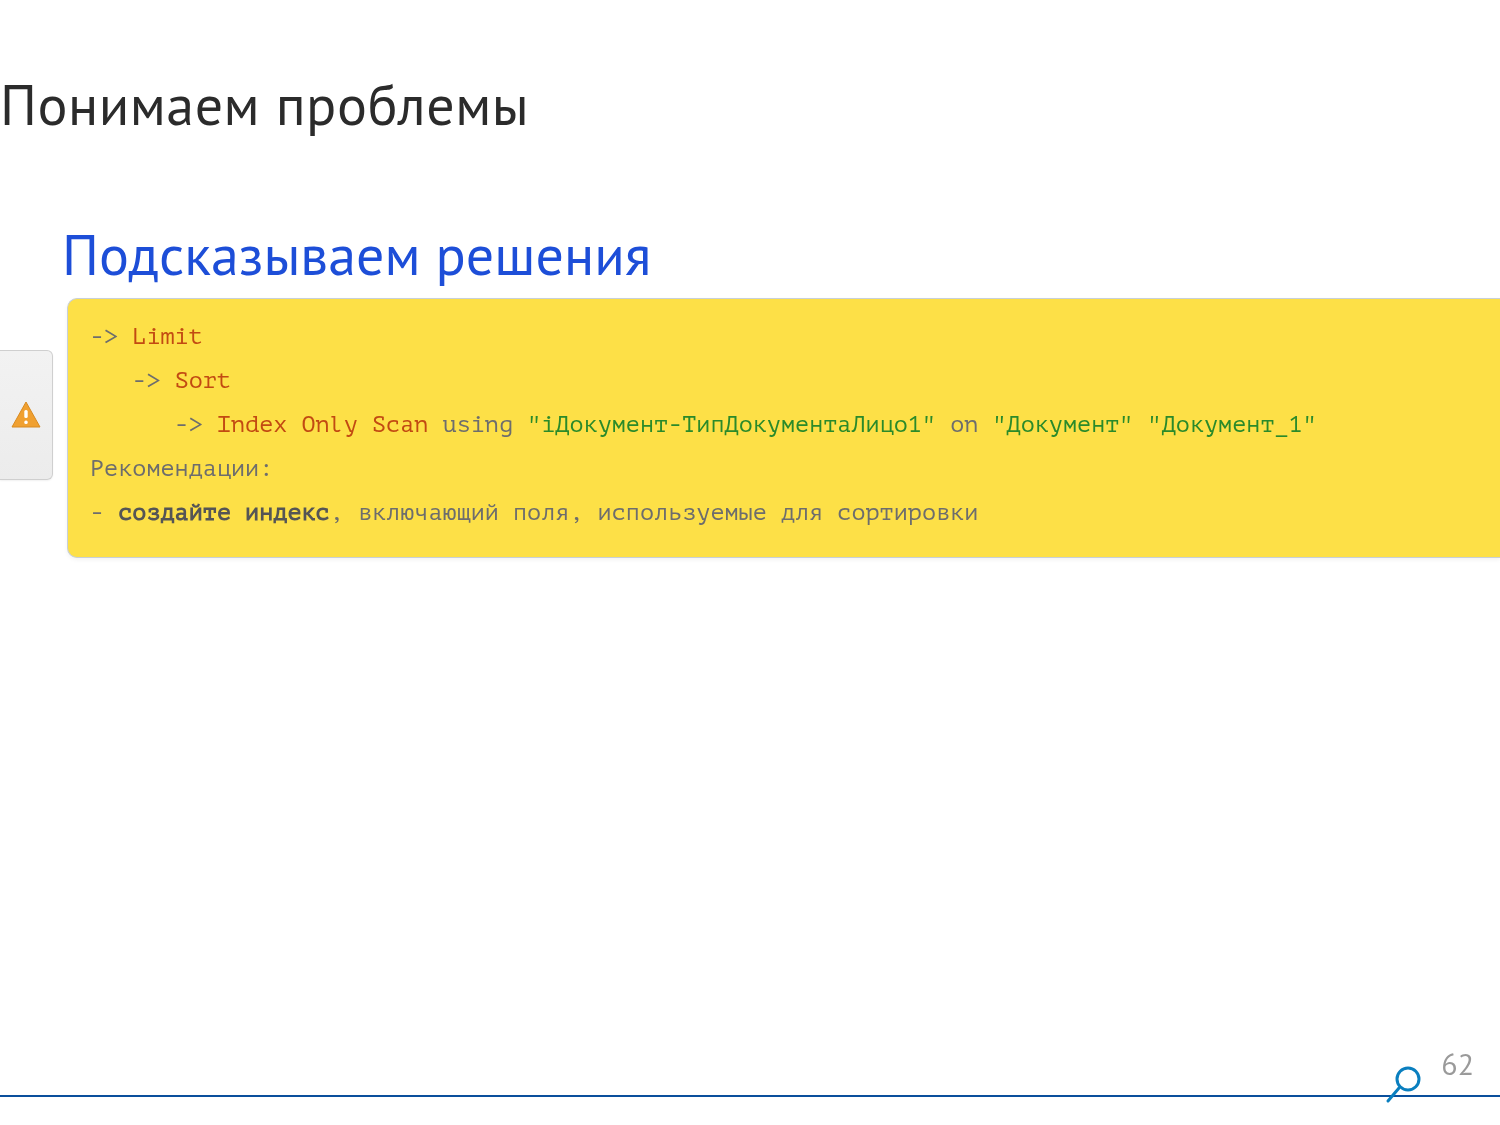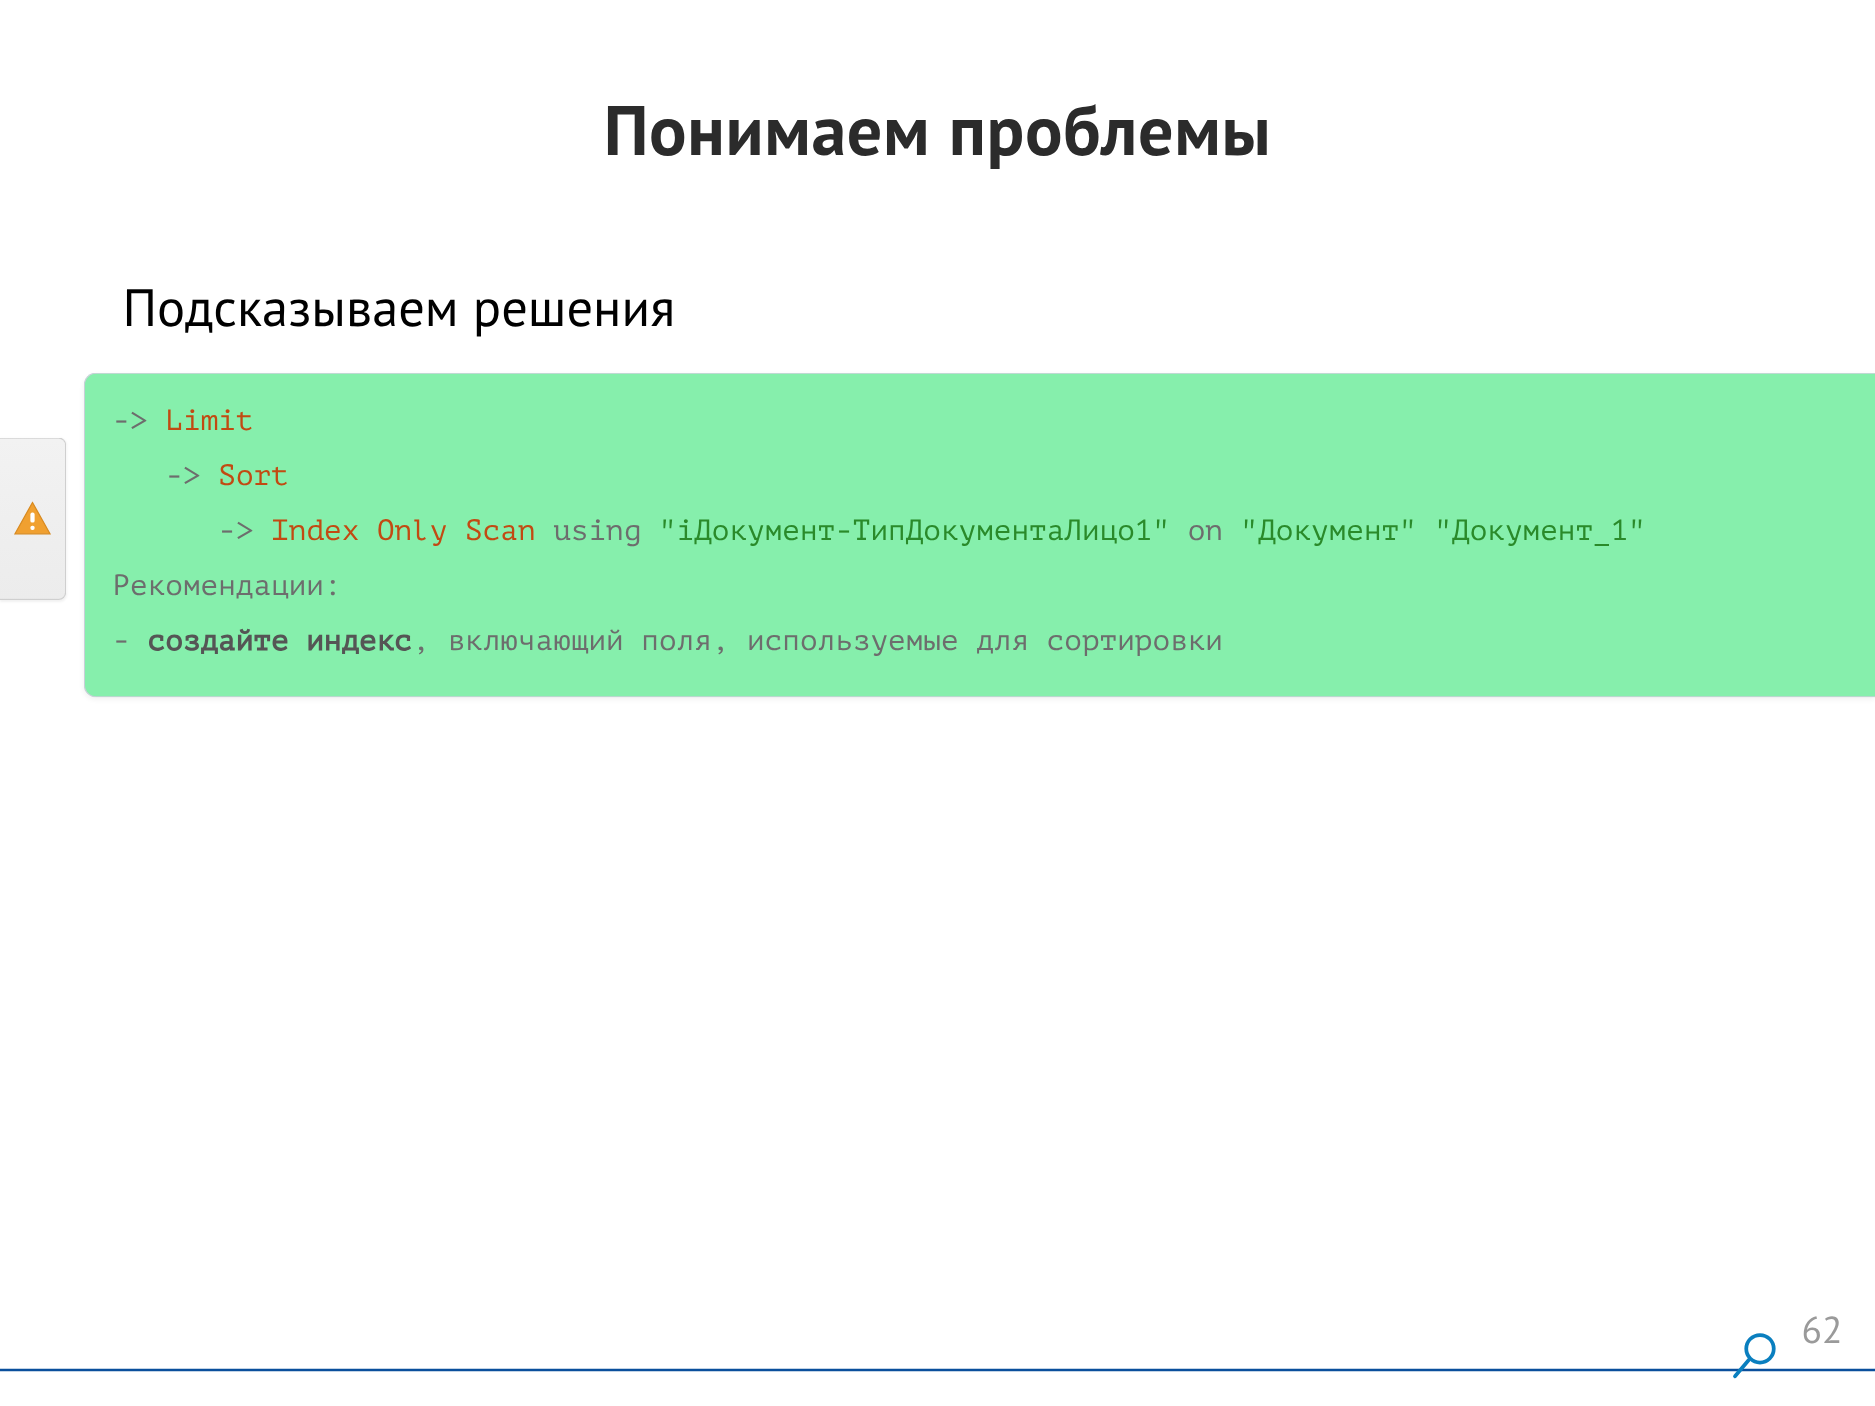--- a/index.html
+++ b/index.html
@@ -16,32 +16,31 @@
 
   .slide {
     position: relative;
     width: 100%;
     height: 100%;
     box-sizing: border-box;
   }
 
   .title {
     font-size: 56px;
-    font-weight: 700;
-    text-align: center;
+    font-weight: 400;
     padding-top: 68px;
     color: #2b2b2b;
     letter-spacing: 0.5px;
   }
 
   .subtitle {
-    font-size: 42px;
+    font-size: 56px;
     font-weight: 400;
-    color: #000000;
-    margin-left: 98px;
+    color: #1d4ed8;
+    margin-left: 62px;
     margin-top: 78px;
   }
 
   .code-row {
     position: absolute;
     top: 298px;
     left: 0;
     right: 0;
     display: flex;
     align-items: stretch;
@@ -69,21 +68,21 @@
     margin-right: 0;
     border: 1px solid #c8d0d8;
     border-right: none;
     border-radius: 10px 0 0 10px;
     padding: 16px 22px 22px 22px;
     font-family: "PT Mono", "Consolas", "Menlo", monospace;
     font-size: 23.5px;
     line-height: 44px;
     color: #6d6d6d;
     box-shadow: 0 2px 4px rgba(0,0,0,0.05);
-    background: #86efac;
+    background: #fde047;
     white-space: pre;
   }
 
   .kw   { color: #c24a12; }   
   .str  { color: #2a8a2a; }   
   .txt  { color: #6d6d6d; }   
   .rec-label { color: #6d6d6d; }
   .rec-bold { font-weight: 700; color: #555; }
 
   .footer-line {

